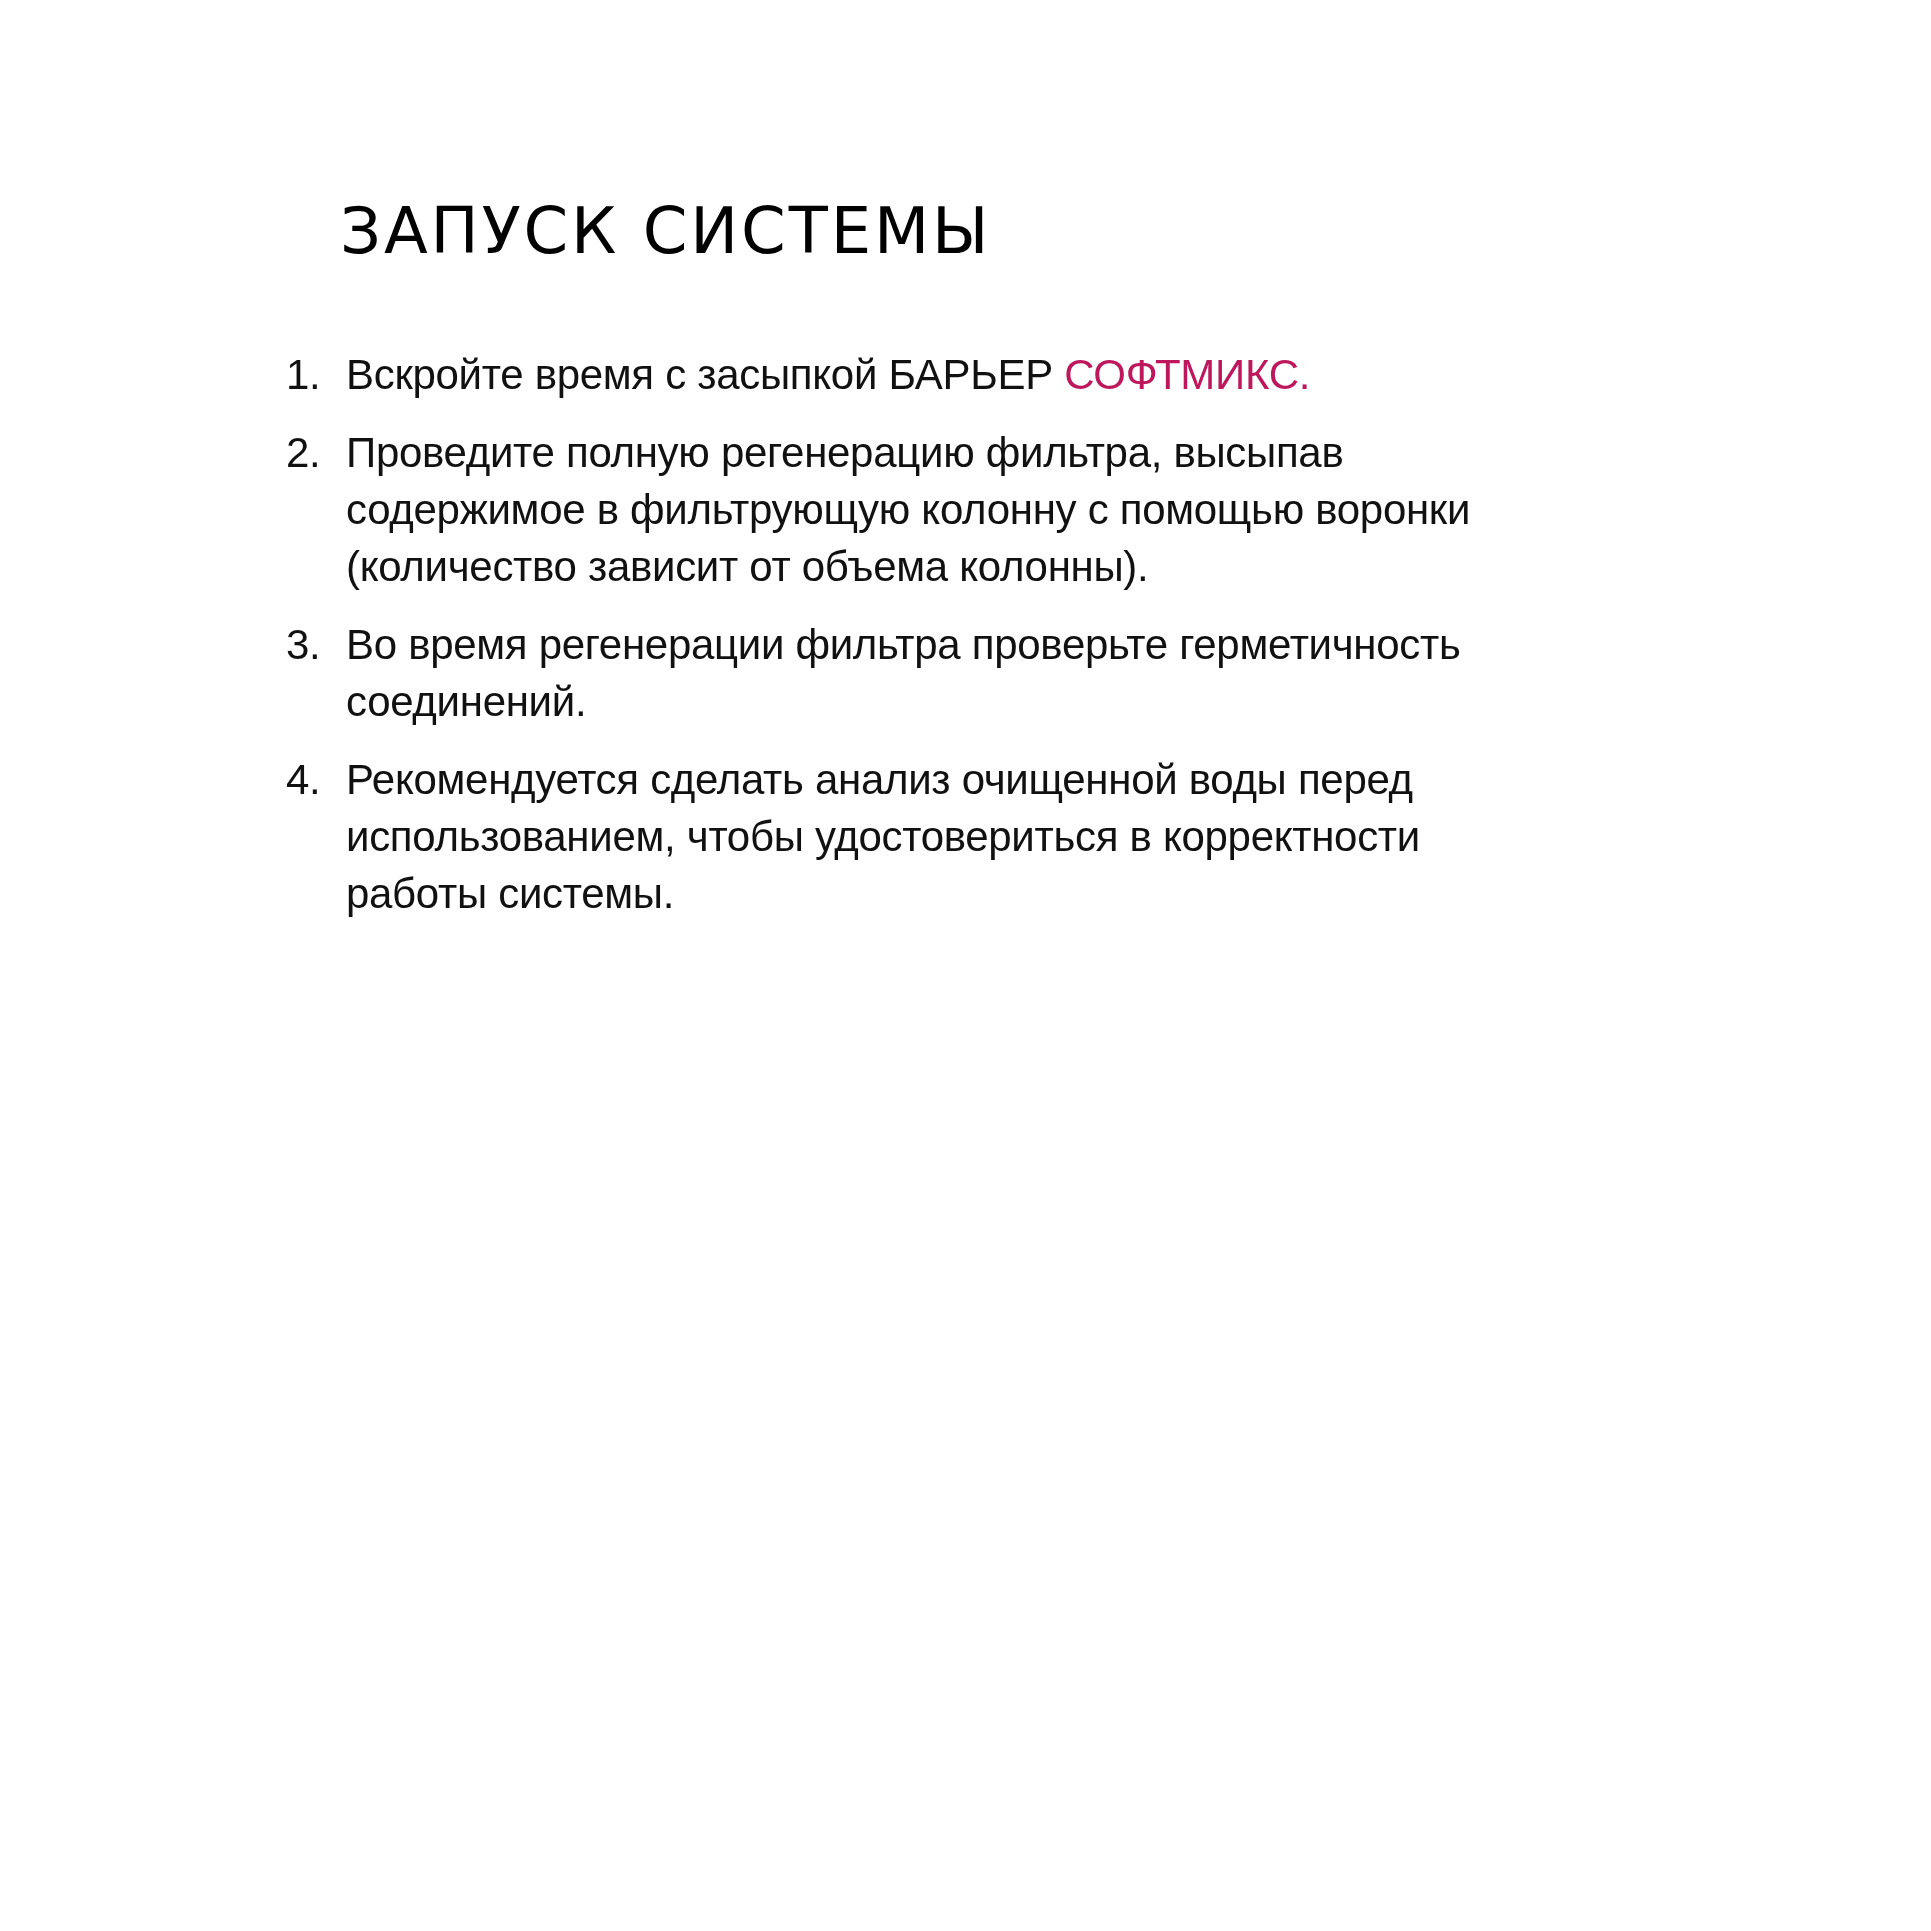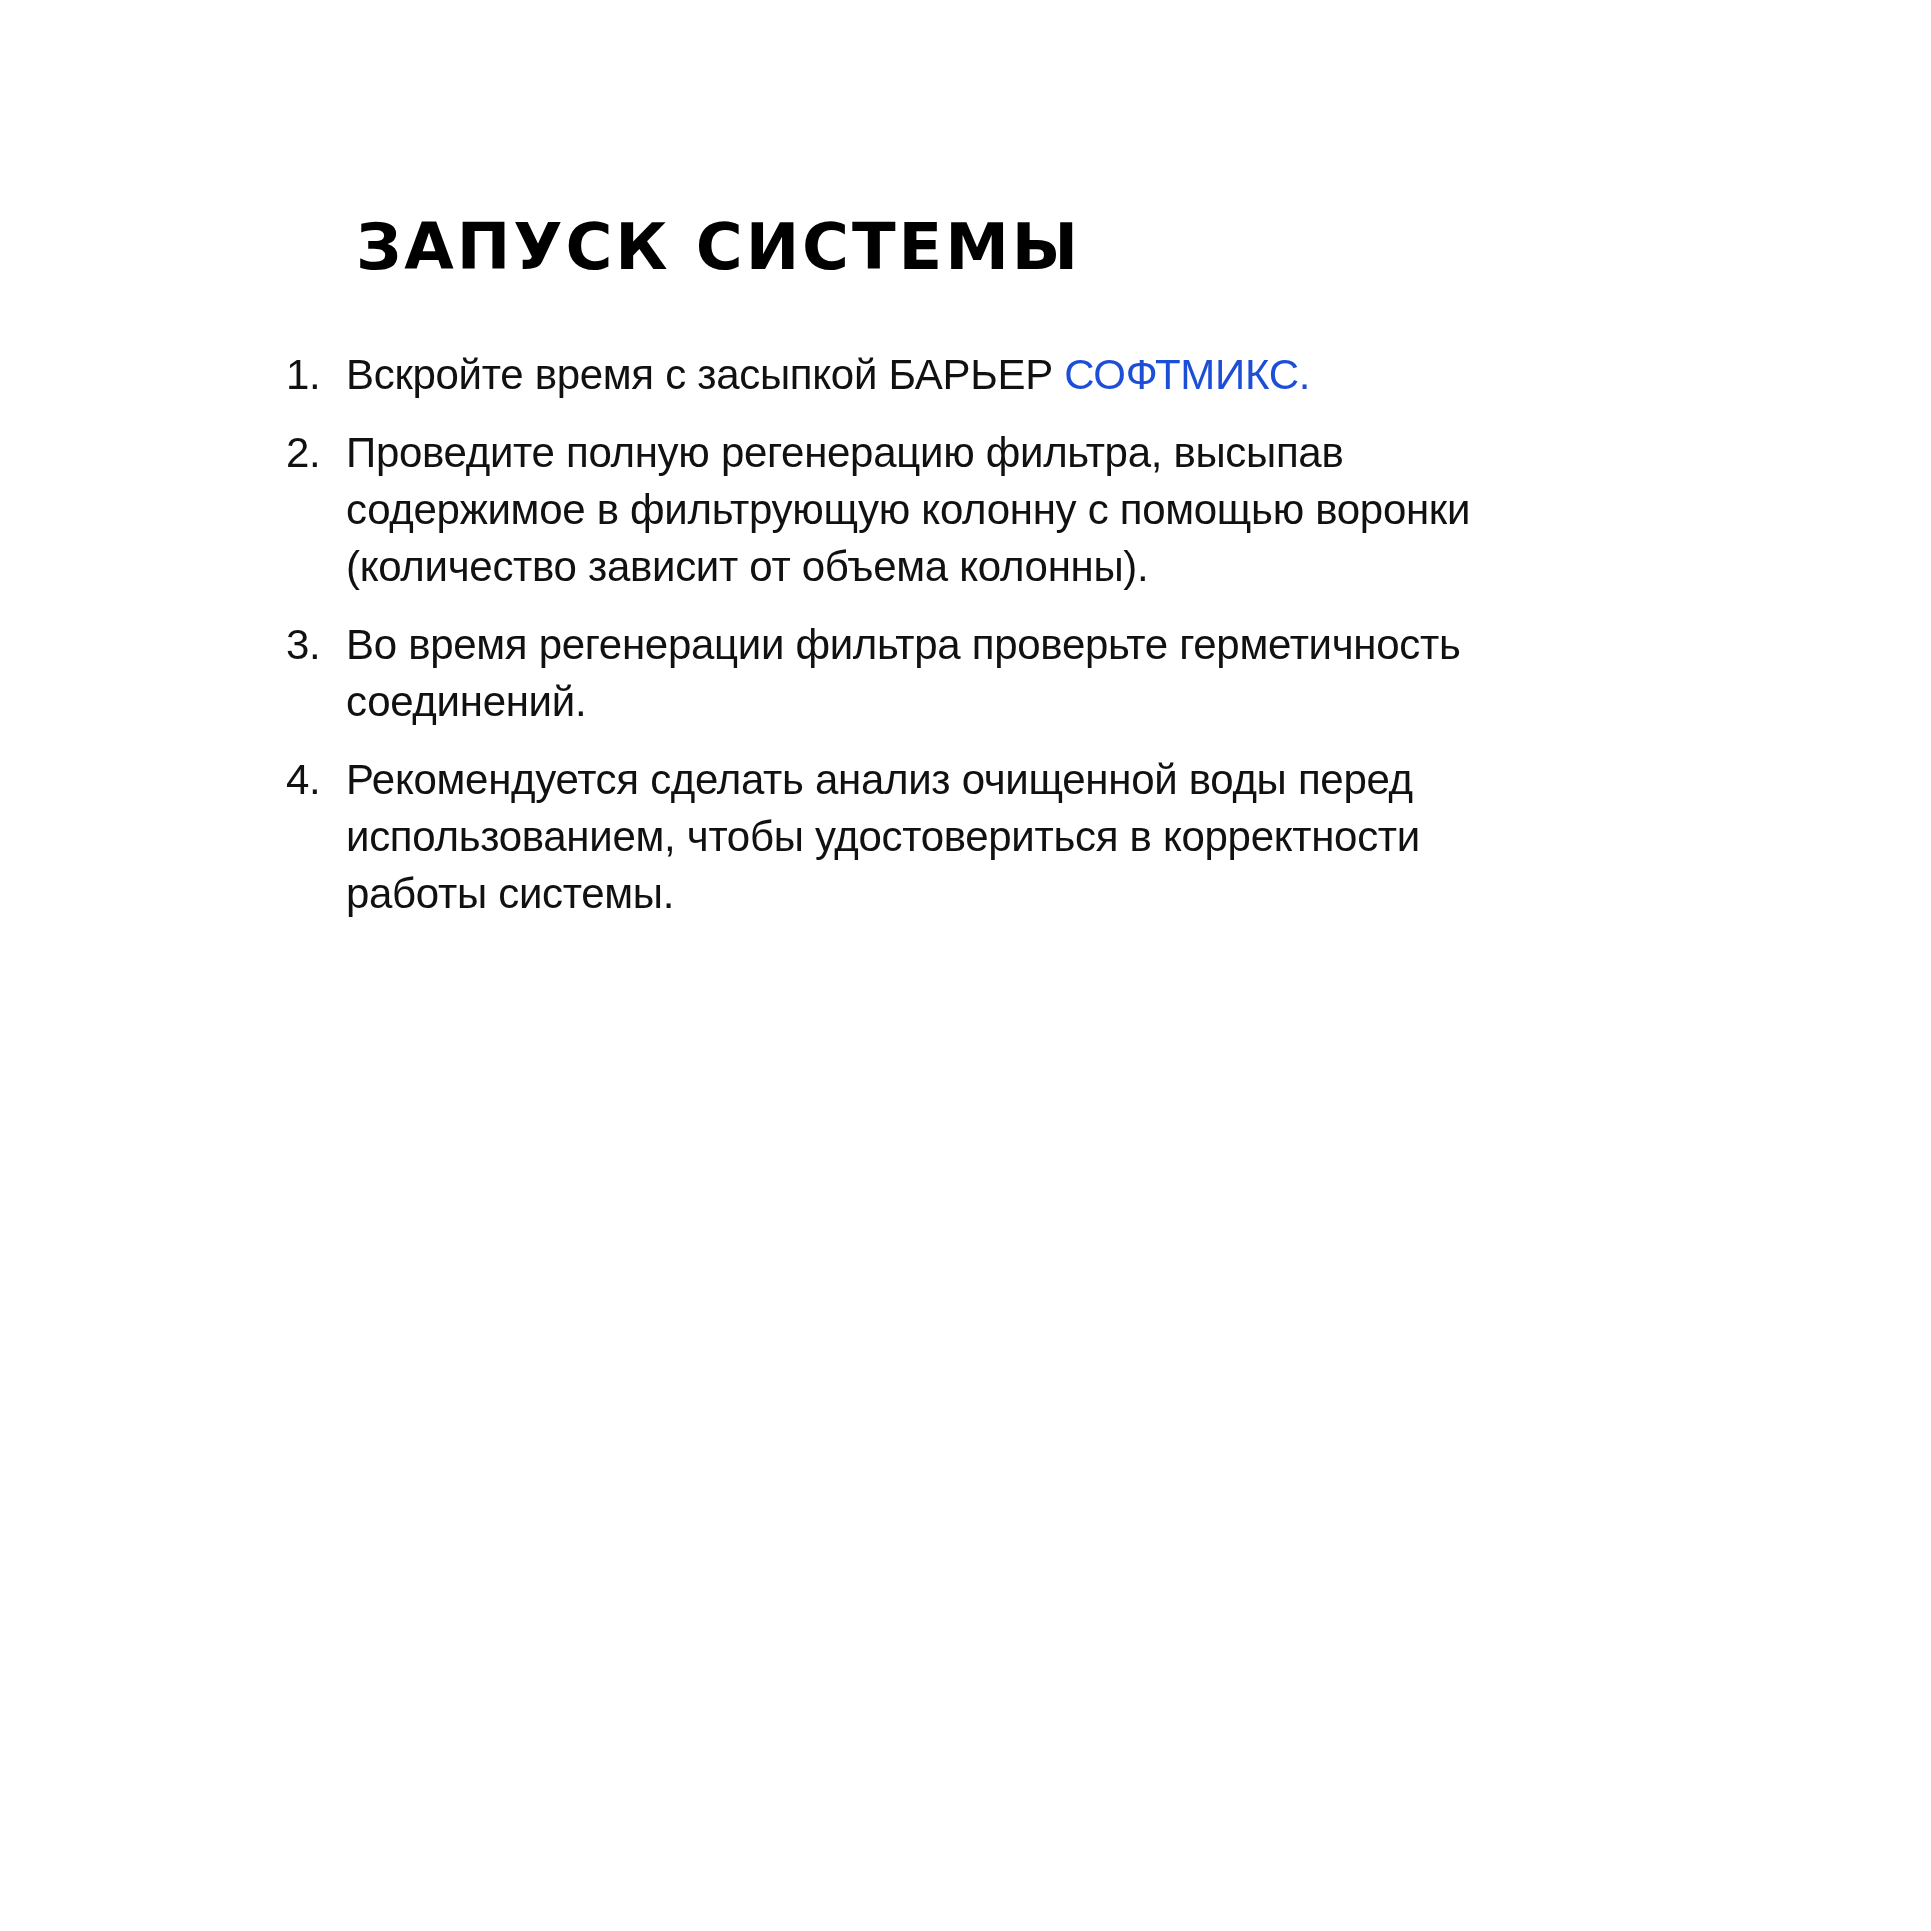--- a/index.html
+++ b/index.html
@@ -12,23 +12,23 @@
       height: 1931px;
       position: relative;
       overflow: hidden;
       font-family: "Liberation Sans", "DejaVu Sans", sans-serif;
       color: #111111;
     }
     .title {
       position: absolute;
       left: 340px;
       top: 193px;
-      margin: 16px;
+      margin: 0;
       font-family: "DejaVu Sans", "Liberation Sans", sans-serif;
-      font-weight: bold;
+      font-weight: normal;
       font-size: 64px;
       line-height: 77px;
       letter-spacing: 2.9px;
       color: #000000;
       white-space: nowrap;
     }
     .steps {
       position: absolute;
       left: 286px;
       top: 346px;
@@ -49,21 +49,21 @@
     }
     .step-num {
       width: 60px;
       flex: 0 0 60px;
     }
     .step-text {
       flex: 1 1 auto;
       white-space: pre-line;
     }
     .accent {
-      color: #1d4ed8;
+      color: #be185d;
     }
   </style>
 </head>
 <body>
 
 <h1 class="title">ЗАПУСК СИСТЕМЫ</h1>
 
 <ol class="steps">
   <li class="step">
     <span class="step-num">1.</span>

